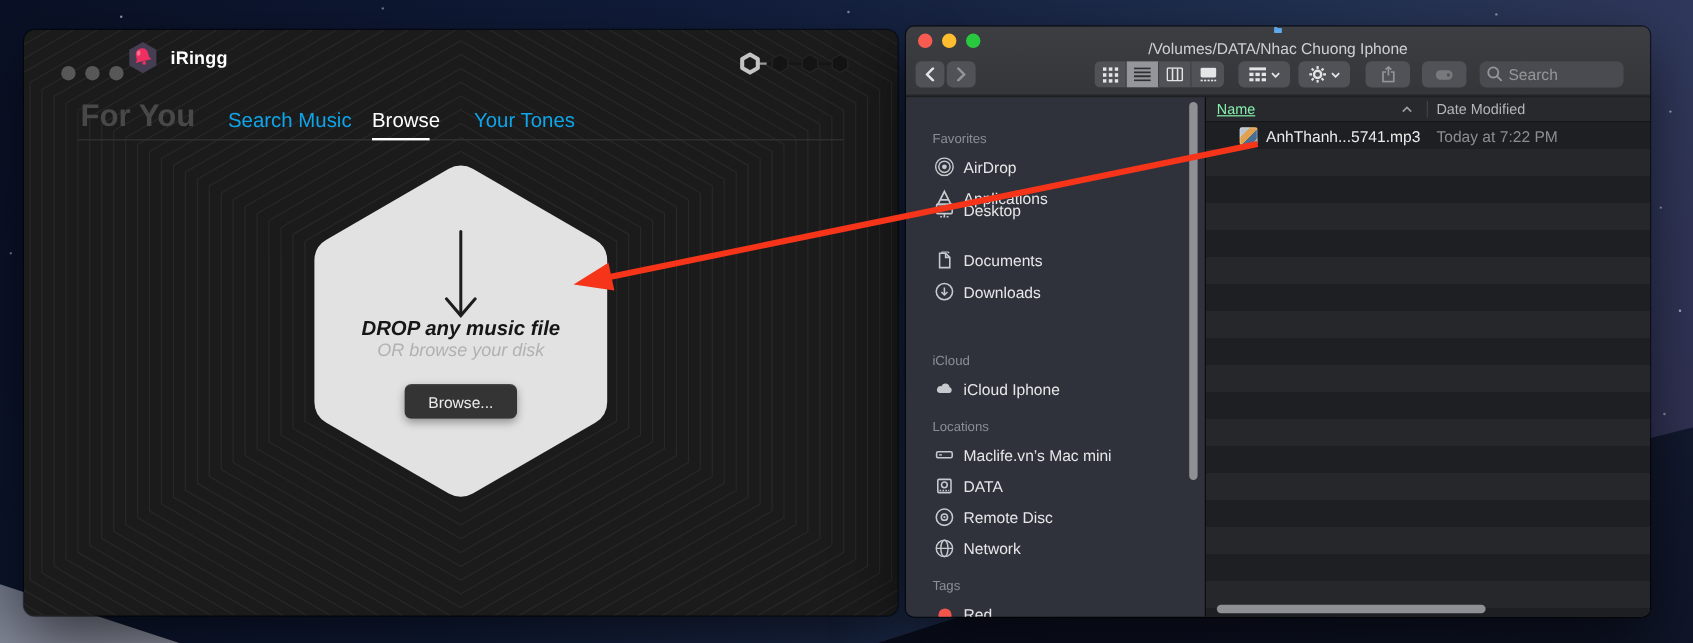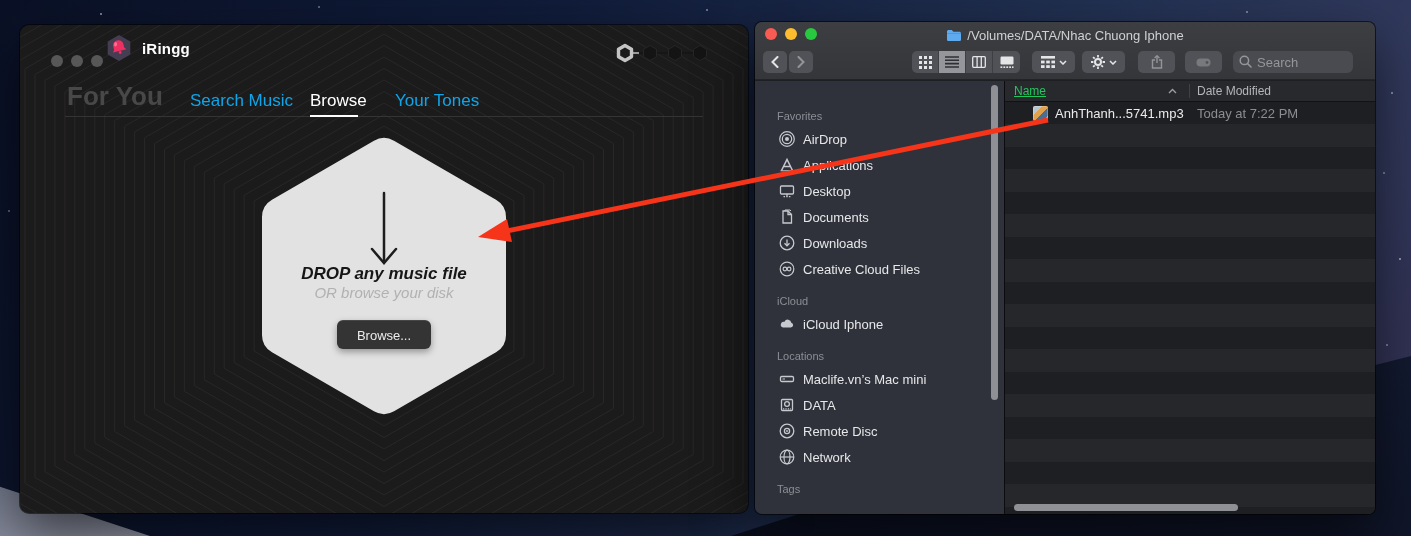--- a/index.html
+++ b/index.html
@@ -61,21 +61,21 @@
     position:absolute; left:755px; top:22px; width:620px; height:492px;
     border-radius:7px; overflow:hidden; background:#1e1f22;
     box-shadow:0 22px 55px rgba(0,0,0,.6), 0 0 0 1px rgba(0,0,0,.6);
   }
   .finder-chrome {
     position:absolute; left:0; top:0; right:0; height:58px;
     background:linear-gradient(#3d3e42,#353639); border-bottom:1px solid #232427;
   }
   .finder .traffic { left:10px; top:6px; }
   .tl-red{background:#f75b52;} .tl-yellow{background:#fdbd2e;} .tl-green{background:#29c93f;}
-  .finder-titlebar { position:absolute; left:0; right:0; top:0; height:26px; display:flex; align-items:center; justify-content:center; gap:5px; }
+  .finder-titlebar { position:absolute; left:0; right:0; top:0; height:26px; display:flex; align-items:center; justify-content:center; gap:5px;flex-direction:column; }
   .finder-title { color:#cfd0d2; font-size:13px; }
   .tb { position:absolute; top:29px; height:22px; display:flex; align-items:center; justify-content:center;
         background:#515257; border-radius:5px; border:none; cursor:pointer; }
   .tb.dim svg { opacity:.45; }
   .seg { display:flex; position:absolute; top:29px; height:22px; border-radius:5px; overflow:hidden; }
   .seg button { width:27px; height:22px; background:#515257; border:none; border-right:1px solid #3e3f43; display:flex; align-items:center; justify-content:center; cursor:pointer; }
   .seg button:last-child { border-right:none; }
   .seg button.sel { background:#95969b; }
   .chev { margin-left:4px; }
   .search-wrap { position:absolute; left:478px; top:29px; width:120px; height:22px; }
@@ -89,21 +89,21 @@
   .sb-item { position:absolute; left:24px; right:18px; height:24px; transform:translateY(-50%); display:flex; align-items:center; gap:8px; cursor:default; }
   .sb-item span.lbl { color:#e6e7e9; font-size:13px; font-weight:500; white-space:nowrap; }
   .sb-item svg { flex:0 0 16px; }
   .tagdot { width:11px; height:11px; border-radius:50%; margin:0 2.5px; }
   .sb-scroll { position:absolute; right:6px; top:4px; width:7px; height:315px; background:#8e9095; border-radius:4px; }
 
   .filelist { position:absolute; left:250px; top:59px; right:0; bottom:0;
     background:repeating-linear-gradient(#1e1f22 0 22.5px, #26272a 22.5px 45px);
   }
   .fl-header { position:absolute; left:0; right:0; top:0; height:21px; background:#28292d; border-bottom:1px solid #121215; display:flex; align-items:center; }
-  .fl-header .col-name { position:absolute; left:9px; color:#22c55e; font-size:12px; font-weight:500;text-decoration:underline; }
+  .fl-header .col-name { position:absolute; left:9px; color:#86efac; font-size:12px; font-weight:500;text-decoration:underline; }
   .fl-header .col-date { position:absolute; left:192px; color:#b4b6b9; font-size:12px; font-weight:500; }
   .fl-header .coldiv { position:absolute; left:184px; top:3px; bottom:3px; width:1px; background:#404145; }
   .fl-header .sort { position:absolute; left:163px; top:7px; }
   .fl-body { position:absolute; left:0; right:0; top:21px; bottom:0;
     background:repeating-linear-gradient(#1e1f22 0 22.5px, #26272a 22.5px 45px); }
   .fl-row { position:absolute; left:0; right:0; top:0; height:22.5px; display:flex; align-items:center;text-align:right; }
   .file-icon { position:absolute; left:28px; width:15px; height:15px; border-radius:2px;
     background:linear-gradient(135deg,#b9c4cc 0 30%,#e0a24f 30% 55%,#4a6f92 55% 80%,#96a7b2 80%);
     box-shadow:0 0 0 1px rgba(255,255,255,.25) inset; }
   .file-name { position:absolute; left:50px; color:#ebebeb; font-size:13px; }
@@ -352,21 +352,21 @@
         <span class="lbl">AirDrop</span>
     </div>
     <div class="sb-item" style="top:84px">
       <svg width="16" height="16" viewBox="0 0 16 16" fill="none" stroke="#c6c9ce" stroke-width="1.5">
         <path d="M2.5 13.5 8 2.5l5.5 11"></path>
           <line x1="4.8" y1="9.6" x2="11.2" y2="9.6"></line>
           <line x1="1.5" y1="13.8" x2="14.5" y2="13.8" stroke-width="1"></line>
       </svg>
         <span class="lbl">Applications</span>
     </div>
-    <div class="sb-item" style="top:110px">
+    <div class="sb-item" style="top:94px">
       <svg width="16" height="16" viewBox="0 0 16 16" fill="none" stroke="#c6c9ce" stroke-width="1.3">
         <rect x="1.5" y="3" width="13" height="8" rx="1"></rect>
           <line x1="8" y1="11" x2="8" y2="13"></line>
           <line x1="4.5" y1="13.6" x2="11.5" y2="13.6" stroke-dasharray="1.5 1.2"></line>
       </svg>
         <span class="lbl">Desktop</span>
     </div>
     <div class="sb-item" style="top:136px">
       <svg width="16" height="16" viewBox="0 0 16 16" fill="none" stroke="#c6c9ce" stroke-width="1.3">
         <path d="M4 2h5l3.5 3.5V14H4z"></path>
@@ -375,28 +375,20 @@
       </svg>
         <span class="lbl">Documents</span>
     </div>
     <div class="sb-item" style="top:162px">
       <svg width="16" height="16" viewBox="0 0 16 16" fill="none" stroke="#c6c9ce" stroke-width="1.3">
         <circle cx="8" cy="8" r="6.8"></circle>
           <line x1="8" y1="4.5" x2="8" y2="10.5"></line>
           <polyline points="5.5,8.3 8,10.8 10.5,8.3"></polyline>
       </svg>
         <span class="lbl">Downloads</span>
-    </div>
-    <div class="sb-item" style="top:188px">
-      <svg width="16" height="16" viewBox="0 0 16 16" fill="none" stroke="#c6c9ce" stroke-width="1.2">
-        <circle cx="8" cy="8" r="6.8"></circle>
-          <circle cx="5.9" cy="8" r="1.8"></circle>
-          <circle cx="10.1" cy="8" r="1.8"></circle>
-      </svg>
-        <span class="lbl">Creative Cloud Files</span>
     </div>
 
     <div class="sb-label" style="top:220px">iCloud</div>
     <div class="sb-item" style="top:243px">
       <svg width="17" height="16" viewBox="0 0 17 16">
         <path d="M4.3 11.8h8.3a2.6 2.6 0 0 0 .5-5.1 3.8 3.8 0 0 0-7.3-1A2.9 2.9 0 0 0 4.3 11.8z" fill="#c6c9ce"></path>
       </svg>
         <span class="lbl">iCloud Iphone</span>
     </div>
 
@@ -427,20 +419,24 @@
     <div class="sb-item" style="top:376px">
       <svg width="16" height="16" viewBox="0 0 16 16" fill="none" stroke="#c6c9ce" stroke-width="1.2">
         <circle cx="8" cy="8" r="6.8"></circle>
           <ellipse cx="8" cy="8" rx="3" ry="6.8"></ellipse>
           <line x1="1.2" y1="8" x2="14.8" y2="8"></line>
       </svg>
         <span class="lbl">Network</span>
     </div>
 
     <div class="sb-label" style="top:408px">Tags</div>
+    <div class="sb-item" style="top:431px">
+      <span class="tagdot" style="background:#f3544b"></span>
+      <span class="lbl">Red</span>
+    </div>
 
     <div class="sb-scroll"></div>
   </div>
 
   <div class="filelist">
     <div class="fl-header">
       <span class="col-name">Name</span>
       <svg class="sort" width="9" height="6" viewBox="0 0 9 6">
         <polyline points="1,5 4.5,1.5 8,5" fill="none" stroke="#9b9da1" stroke-width="1.4"></polyline>
       </svg>

